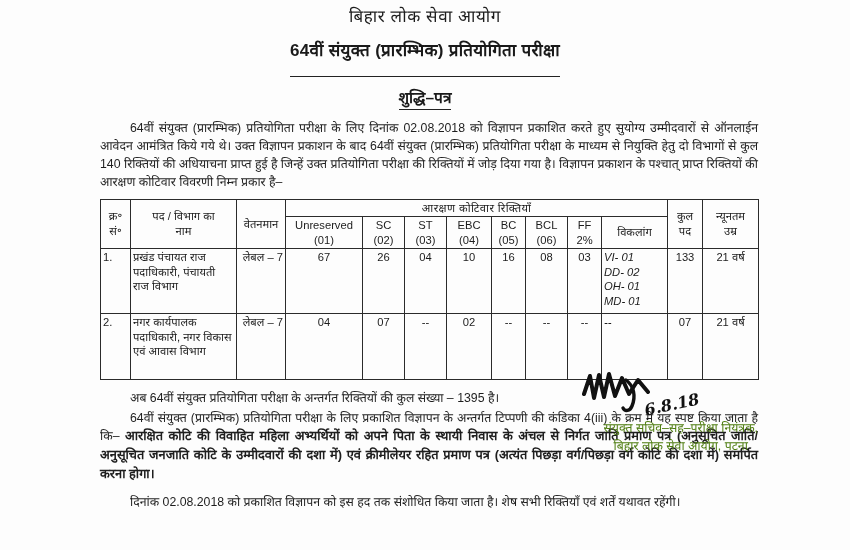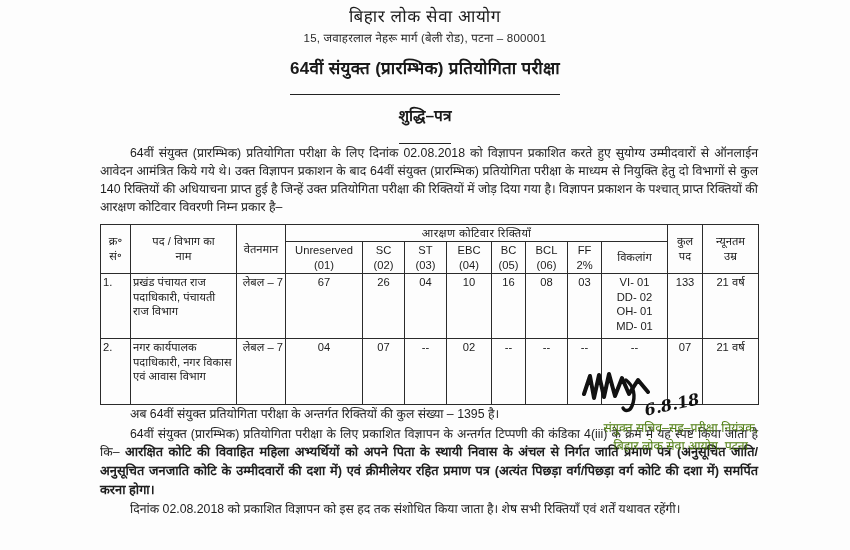--- a/index.html
+++ b/index.html
@@ -50,32 +50,33 @@
     letter-spacing: 0.3px;
   }
   .doc-type-wrap {
     margin-top: 9px;
   }
   .doc-type {
     font-size: 15.5px;
     font-weight: bold;
     display: inline-block;
     border-bottom: 1.3px solid #222;
-    padding-bottom: 17px;
+    padding-bottom: 1px;
   }
 
   
   .body-area {
     margin: 0 92px 0 100px;
   }
   .para {
     font-size: 12.3px;
     line-height: 1.47;
     text-align: justify;
     color: #1e1e1e;
+    margin-top: 9px;
   }
   .para.indent { text-indent: 30px; }
   .para.tight { margin-top: 2px; }
   .para b, .para .bold {
     font-weight: bold;
     font-size: 12.8px;
   }
 
   
   .table-wrap {
@@ -115,21 +116,21 @@
   .c-bcl   { width: 42px; }
   .c-ff    { width: 34px; }
   .c-pwd   { width: 66px; }
   .c-total { width: 35px; }
   .c-age   { width: 56px; }
 
   td.num { text-align: center; }
   td.sr  { text-align: left; padding-left: 3px; }
   td.post { text-align: left; padding-left: 5px; line-height: 1.45; }
   td.pay  { text-align: right; padding-left: 5px; line-height: 1.45; }
-  td.pwd  { text-align: center; line-height: 1.5; font-size: 10.8px; }
+  td.pwd  { text-align: left; line-height: 1.5; font-size: 10.8px; font-style: italic; }
   td.tall { height: 62px; }
   td.tall2 { height: 63px; }
 
   
   .sign-block {
     position: absolute;
     right: 92px;
     bottom: 8px;
     text-align: center;
     font-size: 12.3px;
@@ -156,21 +157,20 @@
     transform: rotate(-12deg);
   }
 </style>
 </head>
 <body>
 
 <div class="page">
 
   <div class="header">
     <div class="org-name">बिहार लोक सेवा आयोग</div>
-    <div class="org-address">15, जवाहरलाल नेहरू मार्ग (बेली रोड), पटना – 800001</div>
     <div><span class="exam-title">64वीं संयुक्त (प्रारम्भिक) प्रतियोगिता परीक्षा</span></div>
     <div class="doc-type-wrap"><span class="doc-type">शुद्धि–पत्र</span></div>
   </div>
 
   <div class="body-area">
     <div class="para indent">64वीं संयुक्त (प्रारम्भिक) प्रतियोगिता परीक्षा के लिए दिनांक 02.08.2018 को विज्ञापन प्रकाशित करते हुए सुयोग्य उम्मीदवारों से ऑनलाईन आवेदन आमंत्रित किये गये थे। उक्त विज्ञापन प्रकाशन के बाद 64वीं संयुक्त (प्रारम्भिक) प्रतियोगिता परीक्षा के माध्यम से नियुक्ति हेतु दो विभागों से कुल 140 रिक्तियों की अधियाचना प्राप्त हुई है जिन्हें उक्त प्रतियोगिता परीक्षा की रिक्तियों में जोड़ दिया गया है। विज्ञापन प्रकाशन के पश्चात् प्राप्त रिक्तियों की आरक्षण कोटिवार विवरणी निम्न प्रकार है–</div>
   </div>
 
   <div class="table-wrap">
     <table class="vacancy">

